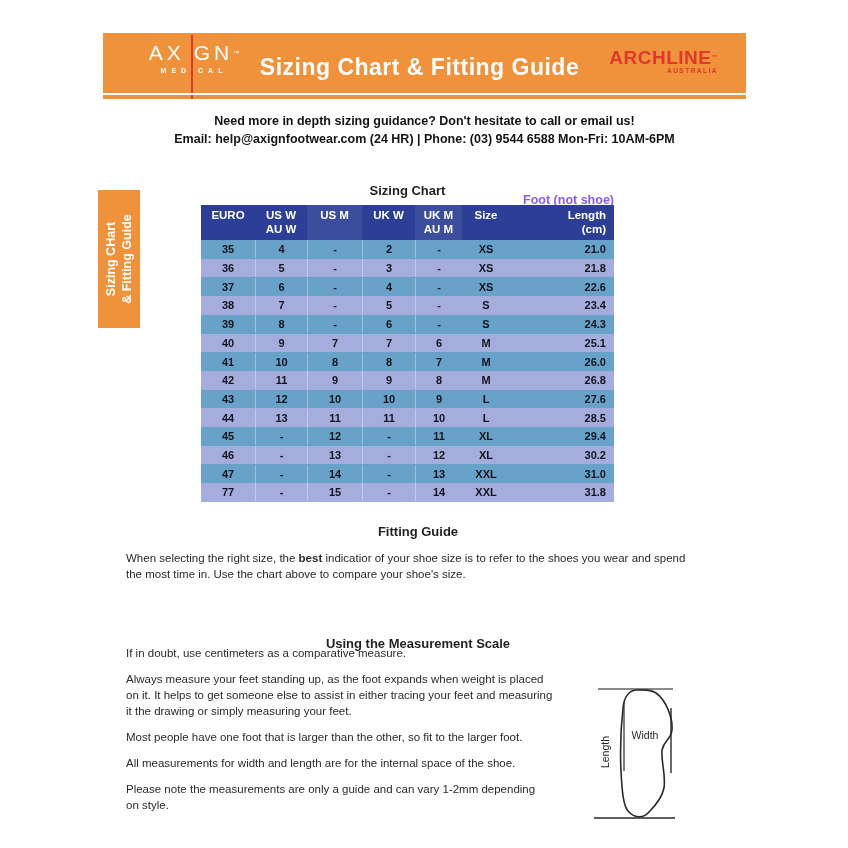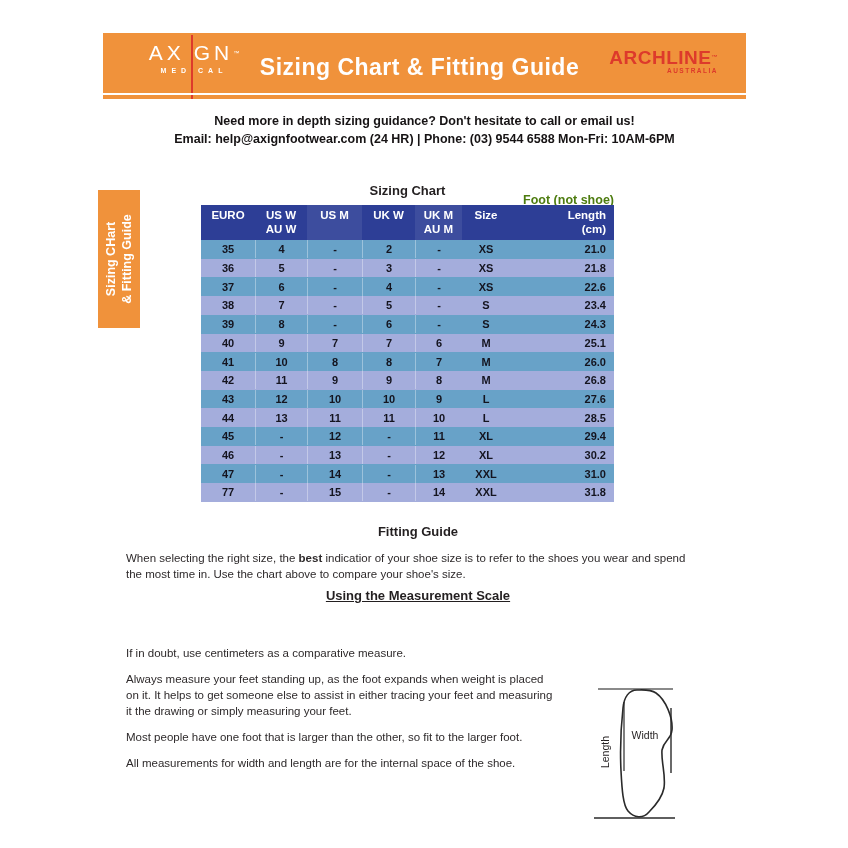--- a/index.html
+++ b/index.html
@@ -27,21 +27,21 @@
     font-weight:700; font-size:12.5px; line-height:18px; color:#161314; }
   
   .side-tab { position:absolute; left:98px; top:190px; width:42px; height:138px; background:var(--orange,#F0923B); }
   .side-tab-text { position:absolute; left:-48px; top:48px; width:138px; height:42px;
     transform:rotate(-90deg); display:flex; flex-direction:column; justify-content:center; align-items:center;
     color:#fff; font-weight:700; font-size:12.5px; line-height:16px; white-space:nowrap; }
   
   .table-title { position:absolute; left:201px; top:183px; width:413px; text-align:center;
     font-weight:700; font-size:13px; color:#231f20; }
   .table-note { position:absolute; left:430px; top:193px; width:184px; text-align:right;
-    font-weight:700; font-size:12.5px; color:#4d7c0f; }
+    font-weight:700; font-size:12.5px; color:#8b5cf6; }
   .size-table { position:absolute; left:201px; top:205px; width:413px; font-weight:700; }
   .trow { display:flex; width:413px; }
   .thead-row { height:35px; background:var(--header-blue,#2D3E96); color:#fff; font-size:11.5px;justify-content:flex-end; }
   .tbody-row { height:18.71px; align-items:center; font-size:11px; color:#14141f; }
   .tbody-row.dark { background:var(--row-dark,#68A2C8); }
   .tbody-row.light { background:var(--row-light,#A4ADDC); }
   .cell { box-sizing:border-box; display:flex; flex-direction:column; align-items:center; justify-content:flex-start; }
   .thead-row .cell { padding-top:4px; line-height:13.5px; }
   .tbody-row .cell { justify-content:center; line-height:18px; }
   .c0{width:54px;} .c1{width:52px;} .c2{width:55px;} .c3{width:53px;} .c4{width:47px;} .c5{width:48px;}
@@ -245,27 +245,29 @@
           <div class="cell c5">XXL</div>
           <div class="cell c6">31.8</div>
         </div>
       </div>
   </div>
 
   <div class="sec-heading" style="top:524px;">Fitting Guide</div>
   <div class="para" style="top:550px;"><span>When selecting the right size, the </span><span class="bold-inline">best</span><span> indicatior of your shoe size is to refer to the shoes you wear and spend
 the most time in. Use the chart above to compare your shoe's size.</span></div>
 
-  <div class="sec-heading" style="top:588px;text-decoration:underline;">Using the Measurement Scale</div>
+  <div class="sec-heading" style="top:636px;">Using the Measurement Scale</div>
   <div class="para" style="top:645px;text-align:center;">If in doubt, use centimeters as a comparative measure.</div>
   <div class="para" style="top:671px;">Always measure your feet standing up, as the foot expands when weight is placed
 on it. It helps to get someone else to assist in either tracing your feet and measuring
 it the drawing or simply measuring your feet.</div>
   <div class="para" style="top:729px;">Most people have one foot that is larger than the other, so fit to the larger foot.</div>
   <div class="para" style="top:755px;">All measurements for width and length are for the internal space of the shoe.</div>
+  <div class="para" style="top:781px;">Please note the measurements are only a guide and can vary 1-2mm depending
+on style.</div>
 
   <svg class="foot-diagram" viewBox="0 0 100 145">
     <line x1="10" y1="11" x2="85" y2="11" stroke="#8a8a8a" stroke-width="2.2"></line>
     <line x1="6" y1="140" x2="87" y2="140" stroke="#2a2a2a" stroke-width="1.6"></line>
     <path d="M 49,12 C 41,12 36,19 35,30 C 33,48 32,72 33,93 C 34,112 35,127 40,133 C 46,140 55,141 61,134 C 68,127 74,120 76,110 C 78,97 73,84 74,72 C 76,62 83,62 84,52 C 85,40 78,22 68,15 C 62,11 54,12 49,12 Z" fill="none" stroke="#2a2a2a" stroke-width="1.6" stroke-linejoin="round"></path>
     <line x1="36" y1="24" x2="36" y2="93" stroke="#2a2a2a" stroke-width="1.2"></line>
     <line x1="83" y1="30" x2="83" y2="95" stroke="#2a2a2a" stroke-width="1.4"></line>
     <text x="57" y="61" text-anchor="middle">Width</text>
     <text x="21" y="74" text-anchor="middle" transform="rotate(-90 21 74)">Length</text>
   </svg>

